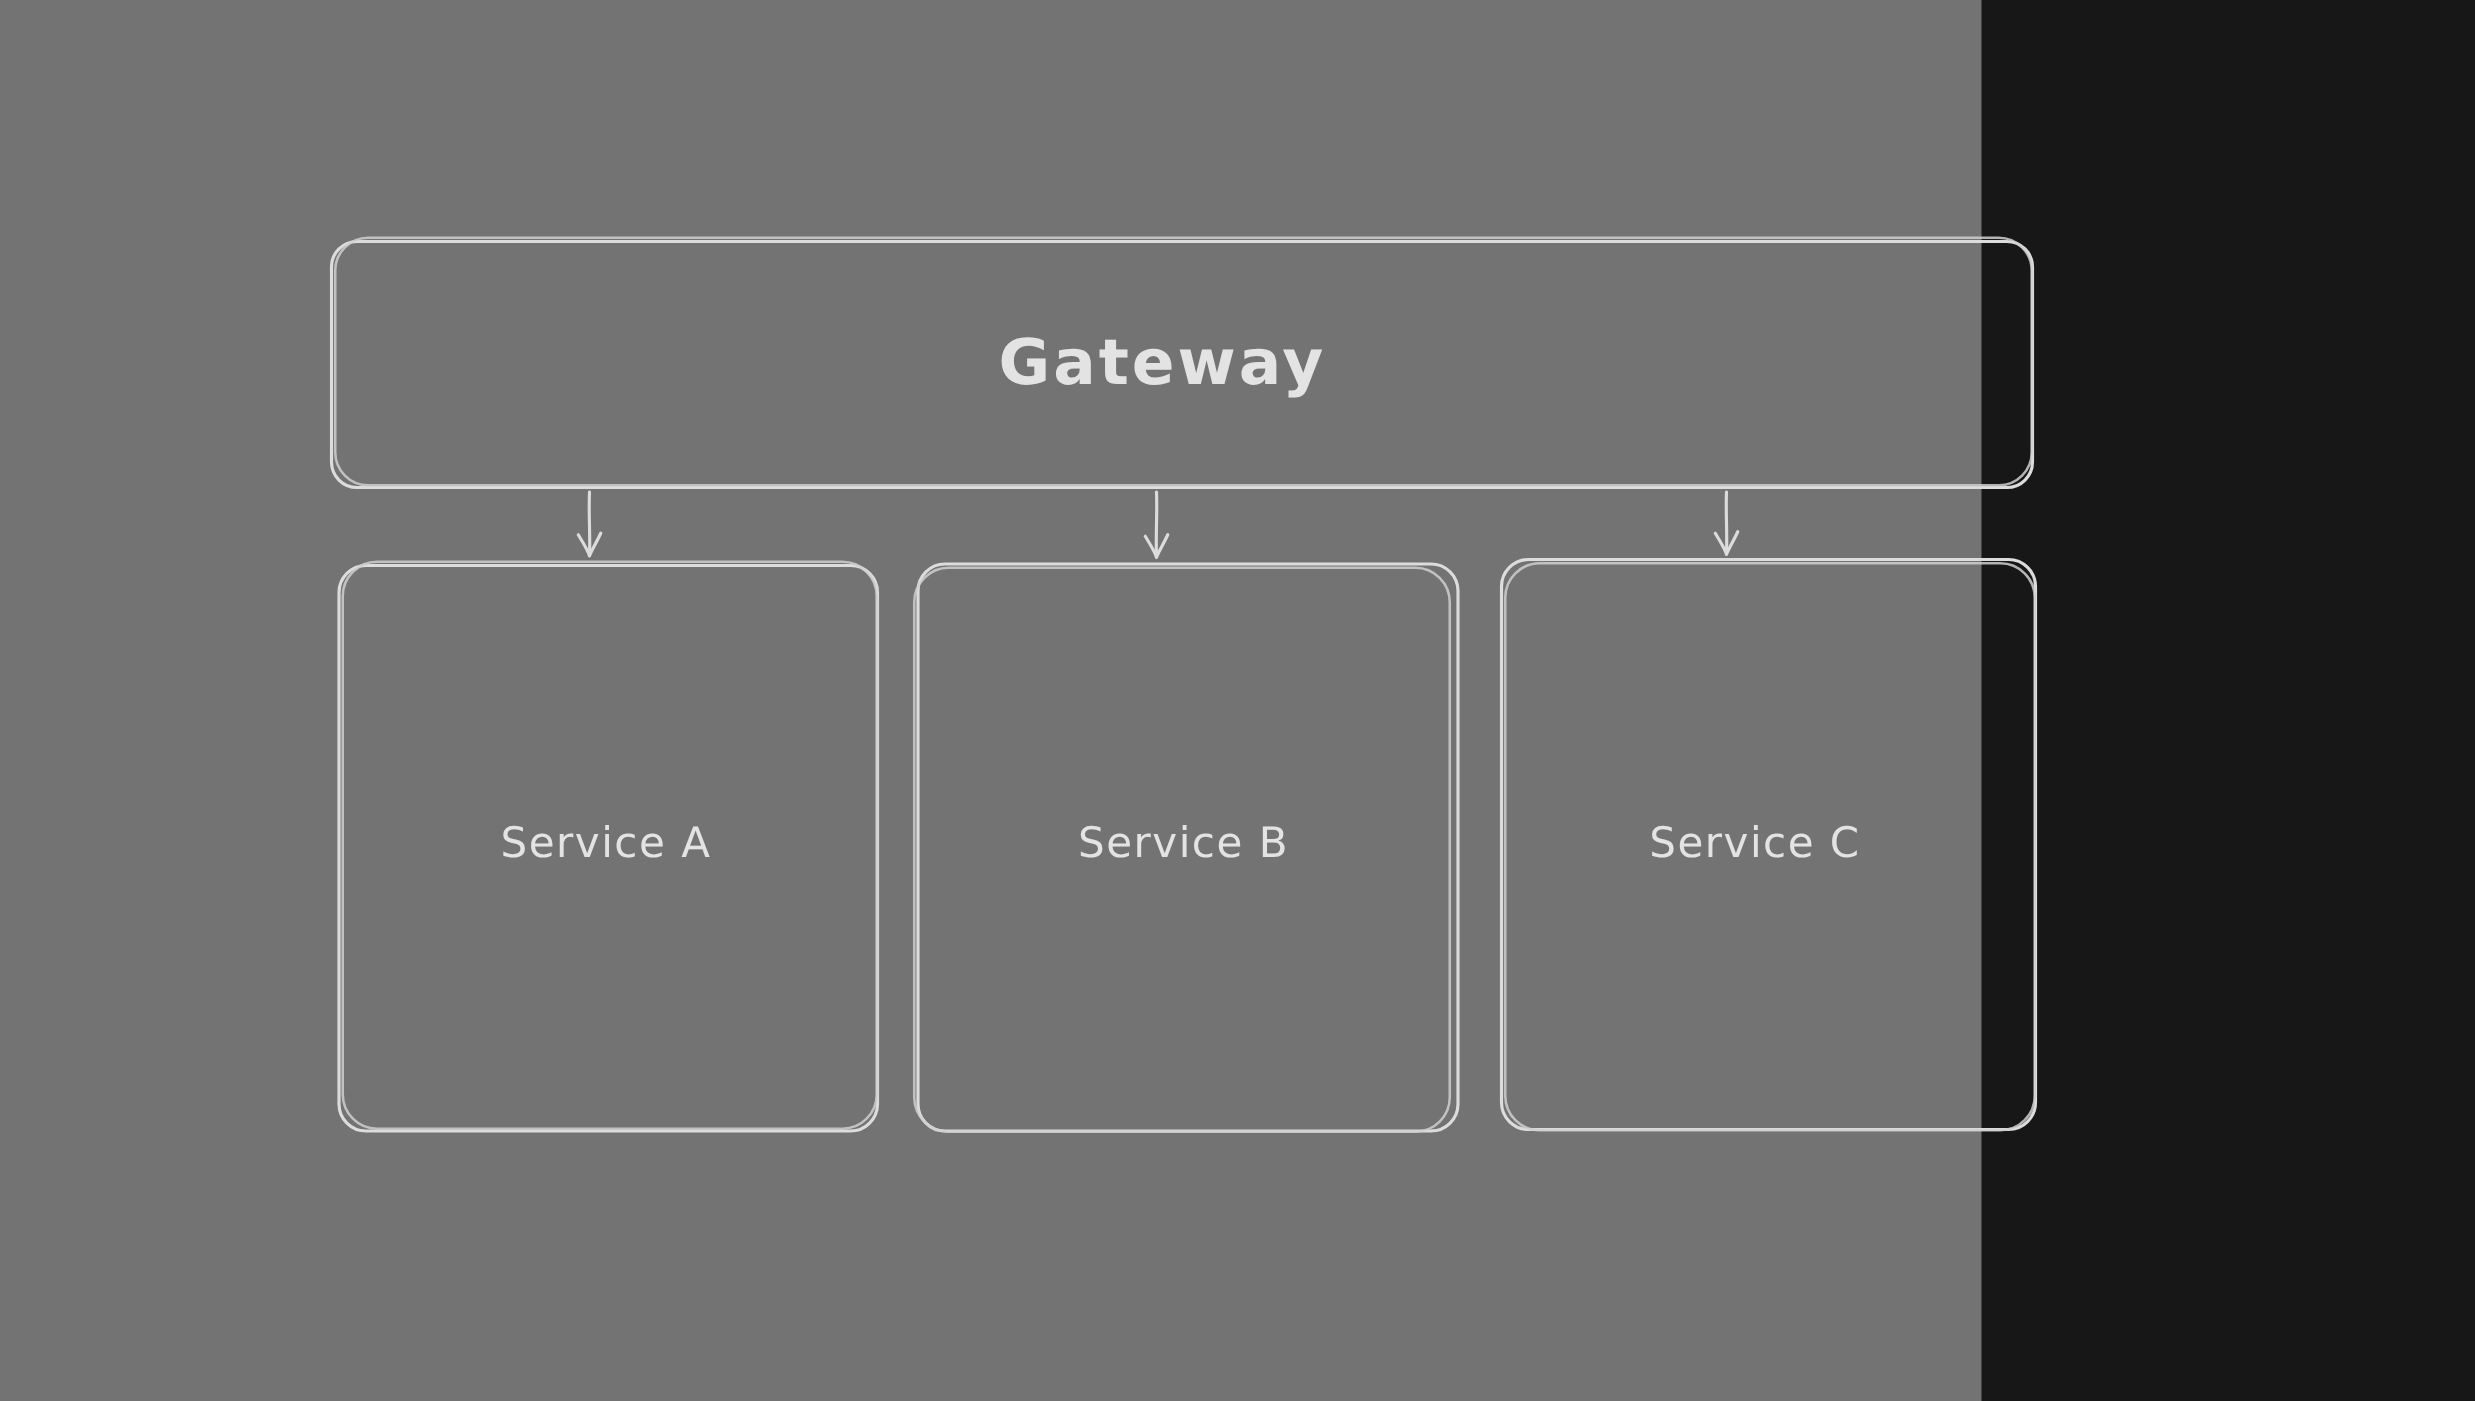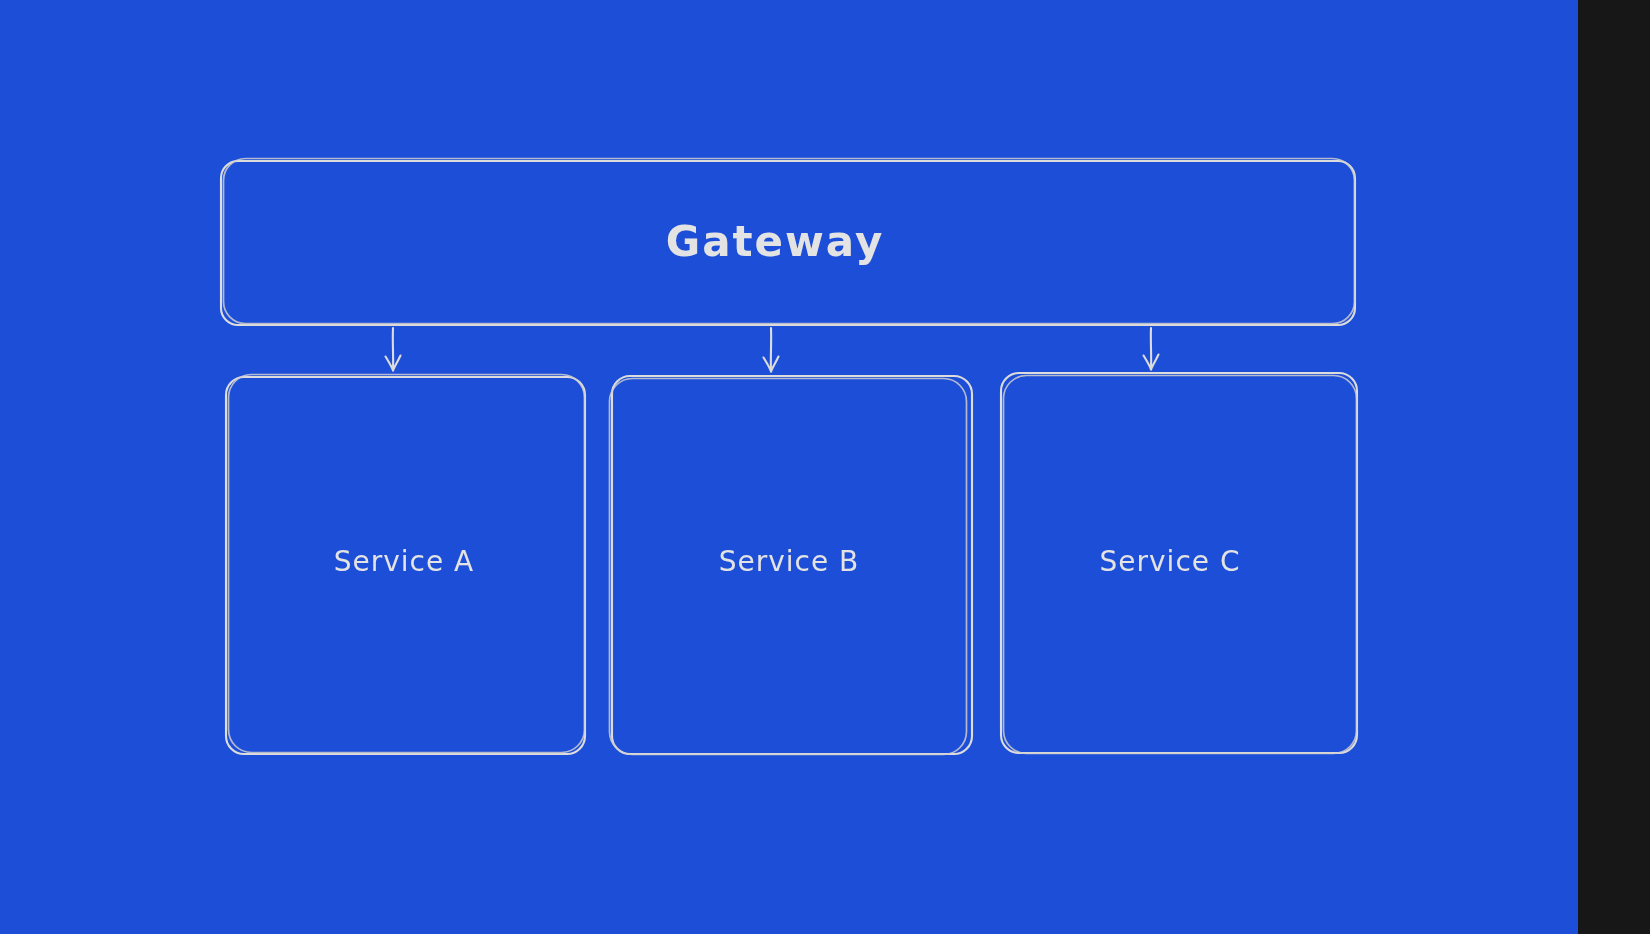--- a/index.html
+++ b/index.html
@@ -5,23 +5,23 @@
   html, body {
     margin: 0;
     padding: 0;
     width: 1650px;
     height: 934px;
     background: #171717;
     overflow: hidden;
   }
   .canvas {
     position: relative;
-    width: 1578px;
+    width: 1321px;
     height: 934px;
-    background: #1d4ed8;
+    background: #737373;
     text-align: center;
   }
   svg { display: block; }
   .sketch-stroke {
     fill: none;
     stroke: #dcdcdc;
     stroke-width: 2.1;
     stroke-linecap: round;
     stroke-linejoin: round;
   }

